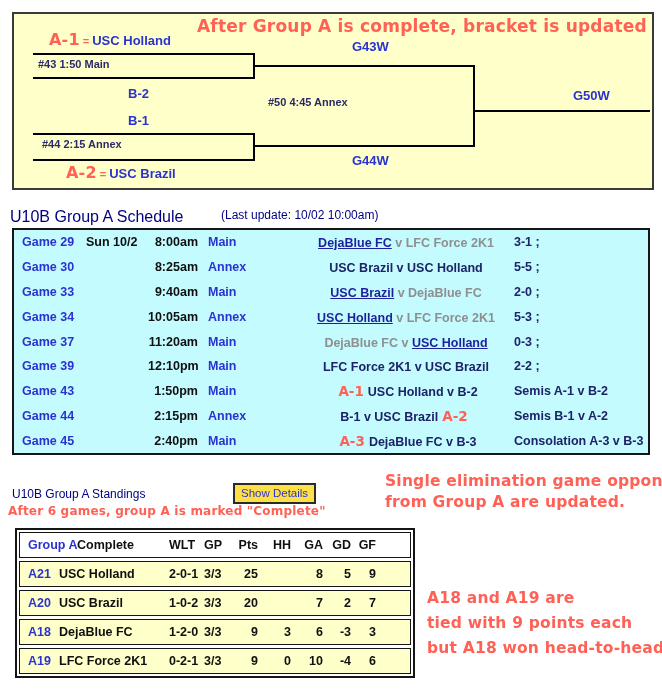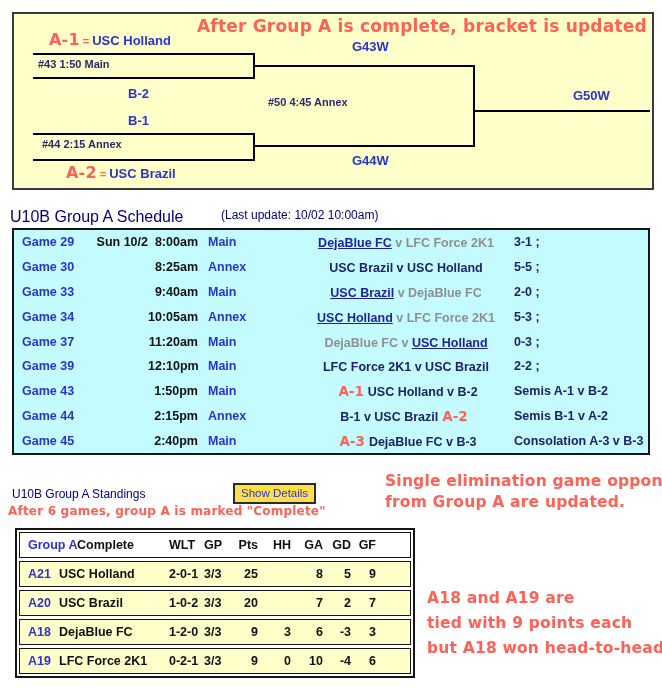--- a/index.html
+++ b/index.html
@@ -45,21 +45,21 @@
   
   .sched-title { left:10px; top:208px; font-size:16px; color:var(--titlenavy); white-space:nowrap; }
   .sched-update { left:205px; top:208px; font-size:12px; color:var(--titlenavy); white-space:nowrap;margin-left:16px; }
   .sched-table {
     left:12px; top:228px; width:638px; height:227px;
     background:var(--cyan); border:2px solid #151515;
     display:flex; flex-direction:column;
   }
   .srow { flex:1; display:flex; align-items:center; font-size:12.5px; font-weight:bold; }
   .c-game  { width:64px; margin-left:8px; color:var(--blue); }
-  .c-date  { width:62px; color:var(--ink);text-align:right; }
+  .c-date  { width:62px; color:var(--ink); }
   .c-time  { width:50px; text-align:right; color:var(--ink); }
   .c-field { width:56px; margin-left:10px; color:var(--blue); }
   .c-teams { flex:1; text-align:center; padding-left:34px; white-space:nowrap; }
   .c-result{ width:134px; color:var(--navy); white-space:nowrap; }
   .t-win  { color:#1f1f9e; text-decoration:underline; }
   .t-lose { color:var(--gray); }
   .t-norm { color:var(--navy); }
   .ann { font-family:"DejaVu Sans", sans-serif; font-weight:bold; color:var(--salmon); font-size:13.5px; }
   .ann:not(:empty) { margin:0 4px; }
 

